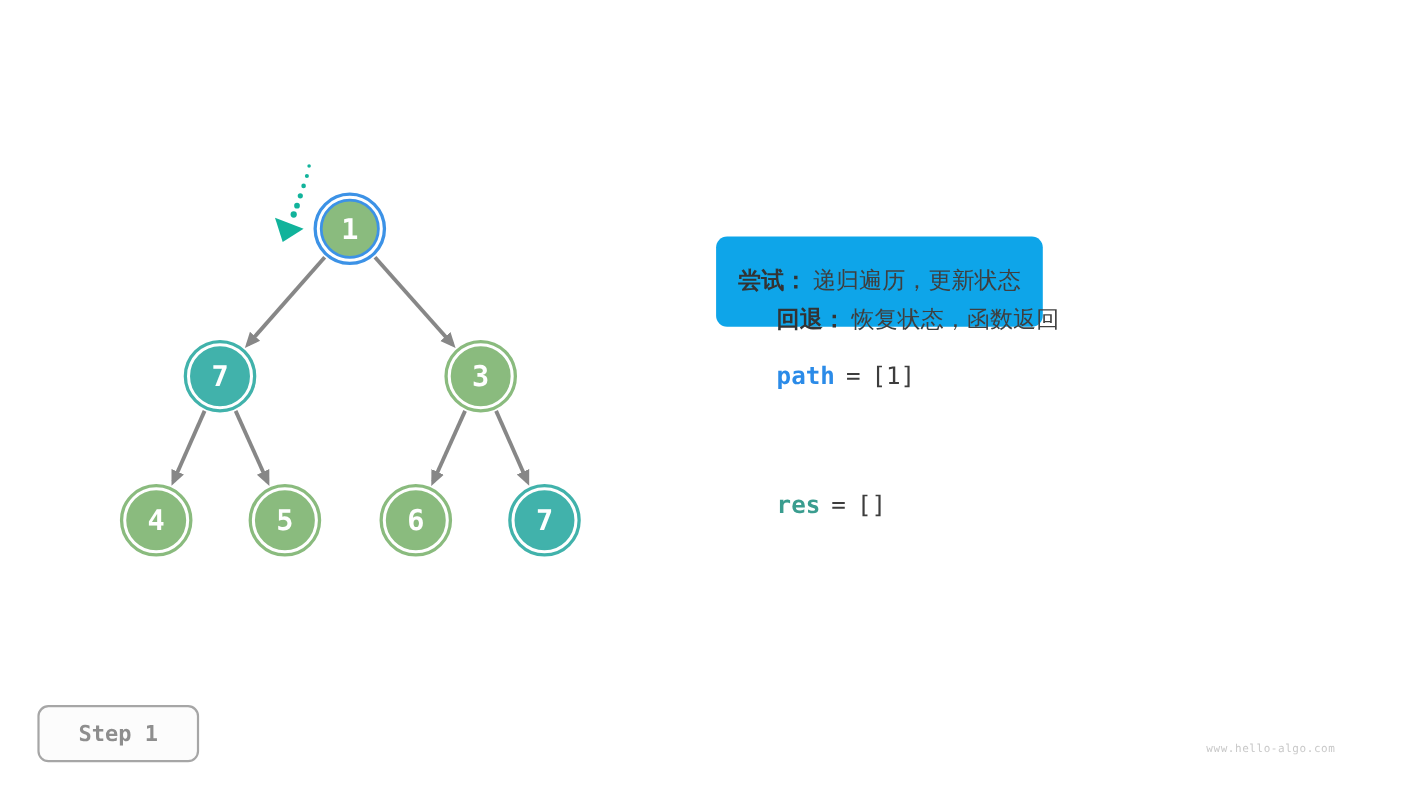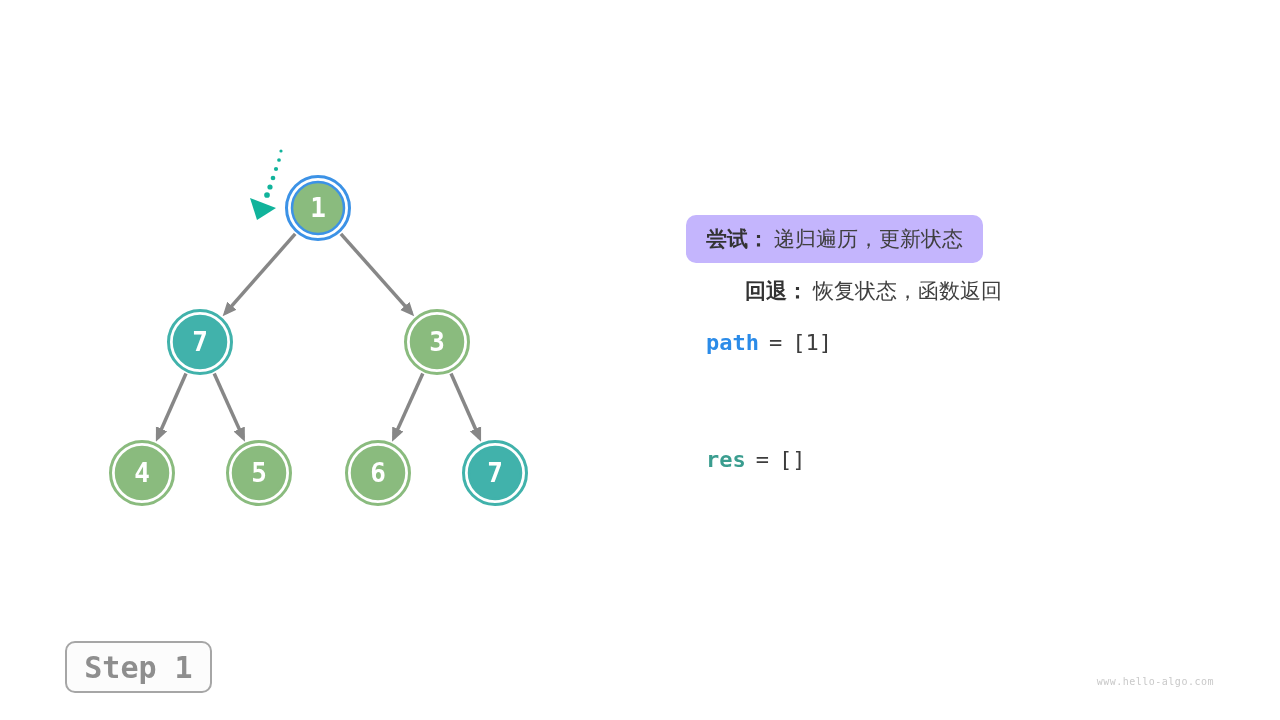--- a/index.html
+++ b/index.html
@@ -3,38 +3,38 @@
 <meta charset="utf-8">
 <style>
   html,body{margin:0;padding:0;background:#ffffff;}
   .stage{
     position:relative;width:1280px;height:720px;background:#ffffff;overflow:hidden;
     font-family:"Liberation Sans",sans-serif;
   }
   .stage svg{position:absolute;left:0;top:0;}
   
   .line{position:absolute;white-space:nowrap;color:#3f3f3f;font-size:21px;}
-  .line-try{left:686px;top:215px;height:48px;line-height:48px;background:#c4b5fd;border-radius:10px;padding:0 20px;}
-  .line-back{left:706px;top:268px;height:46px;line-height:46px;margin-left:39px;}
+  .line-try{left:651px;top:215px;height:48px;line-height:48px;background:#0ea5e9;border-radius:10px;padding:17px 20px;}
+  .line-back{left:706px;top:268px;height:46px;line-height:46px;}
   .line-path{left:706px;top:320px;height:46px;line-height:46px;}
   .line-res{left:706px;top:437px;height:46px;line-height:46px;}
   .kw{font-weight:bold;color:#333333;margin-right:5px;}
   .code{font-family:"DejaVu Sans Mono","Liberation Mono",monospace;font-size:22px;color:#3d3d3d;}
   .code .var{font-weight:bold;}
   .var-blue{color:#2b8be8;}
   .var-teal{color:#3a9d8f;text-align:center;}
   .code .eq{margin:0 10px;}
   
   .nodelabel{font-family:"DejaVu Sans Mono","Liberation Mono",monospace;font-weight:bold;font-size:26px;fill:#ffffff;}
   
   .step-badge{
     position:absolute;left:34px;top:641px;width:147px;height:52px;box-sizing:border-box;
     border:2px solid #a6a6a6;border-radius:10px;background:#fcfcfc;color:#8e8e8e;
-    font-family:"DejaVu Sans Mono","Liberation Mono",monospace;font-weight:bold;font-size:30px;
-    display:flex;align-items:center;justify-content:center;margin-left:31px;
+    font-family:"DejaVu Sans Mono","Liberation Mono",monospace;font-weight:bold;font-size:20px;
+    display:flex;align-items:center;justify-content:center;
   }
   
   .watermark{
     position:absolute;right:66px;top:676px;color:#c9c9c9;
     font-family:"DejaVu Sans Mono","Liberation Mono",monospace;font-size:10px;letter-spacing:.5px;
   }
 </style>
 </head>
 <body>
 

